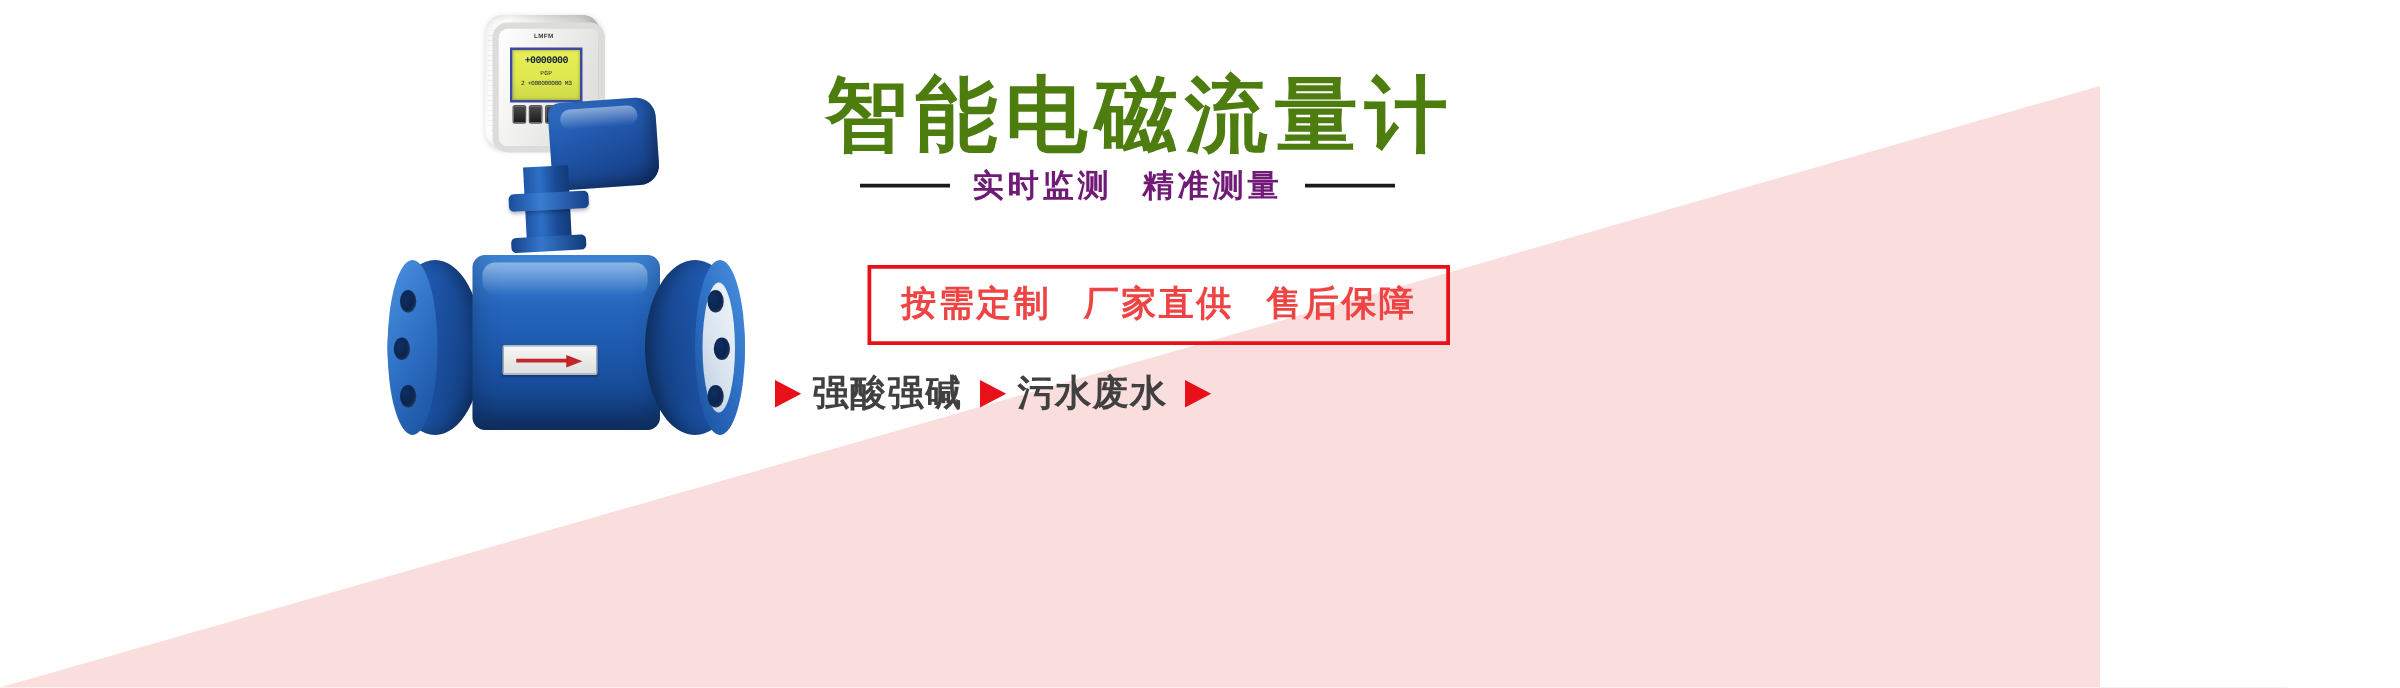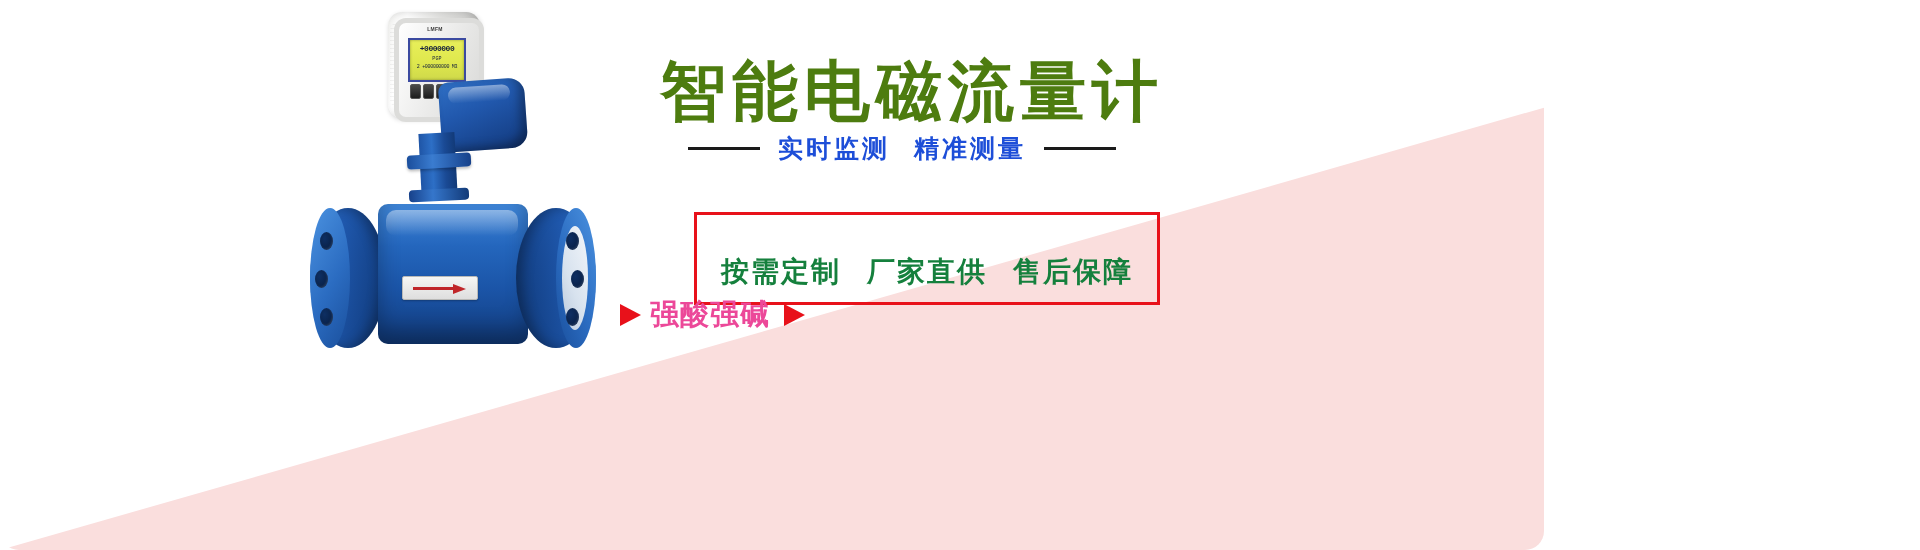--- a/index.html
+++ b/index.html
@@ -2,21 +2,21 @@
 <html><head>
 <meta charset="utf-8">
 <style>
   html,body{margin:0;padding:0;}
   body{
     width:1920px;height:550px;overflow:hidden;
     font-family:"Liberation Sans","DejaVu Sans",sans-serif;
     background:#ffffff;
   }
   .banner{
-    position:relative;width:1544px;height:550px;overflow:hidden;background:#ffffff;border-radius:19px;
+    position:relative;width:1680px;height:550px;overflow:hidden;background:#ffffff;
   }
   
   .bg-pink{
     position:absolute;left:0;top:0;width:1920px;height:550px;
     background:#fadedd;
     clip-path:polygon(0 550px, 1920px 0, 1920px 550px);
   }
   .bg-pink-top{
     position:absolute;left:0;top:0;width:1920px;height:550px;
     background:#fadedd;
@@ -182,48 +182,48 @@
     letter-spacing:6px;white-space:nowrap;
   }
   .subtitle-row{
     position:absolute;left:28px;top:132px;width:1000px;
     display:flex;align-items:center;gap:18px;
   }
   .rule{
     width:72px;height:3px;background:#1a1a1a;flex:0 0 auto;
   }
   .subtitle-text{
-    font-size:25px;font-weight:700;color:#1d4ed8;letter-spacing:3px;white-space:nowrap;text-align:center;
+    font-size:25px;font-weight:700;color:#701a75;letter-spacing:3px;white-space:nowrap;text-align:center;
   }
   .subtitle-text .gap{display:inline-block;width:24px;}
   .redbox{
     position:absolute;left:34px;top:212px;
     border:3px solid #e8111a;
     padding:9px 24px 11px 24px;
     background:transparent;
   }
   .redbox-text{
-    font-size:28px;font-weight:700;color:#15803d;letter-spacing:2px;white-space:nowrap;margin-top:29px;
+    font-size:28px;font-weight:700;color:#ef4444;letter-spacing:2px;white-space:nowrap;
   }
   .redbox-text .gap{display:inline-block;width:26px;}
   .features{
     position:absolute;left:-40px;top:295px;width:1060px;
     display:flex;align-items:center;gap:14px;white-space:nowrap;
   }
   .feat{
     display:flex;align-items:center;gap:9px;
   }
   .tri{
     width:0;height:0;flex:0 0 auto;
     border-top:11px solid transparent;
     border-bottom:11px solid transparent;
     border-left:21px solid #e8111a;
   }
   .feat-label{
-    font-size:29px;font-weight:700;color:#ec4899;letter-spacing:1px;
+    font-size:29px;font-weight:700;color:#404040;letter-spacing:1px;
   }
 </style>
 </head>
 <body>
 
 <div class="banner">
 
   <div class="bg-pink"></div>
   <div class="bg-pink-top"></div>
 
@@ -288,17 +288,21 @@
       <div class="redbox-text"><span>按需定制</span><span class="gap"></span><span>厂家直供</span><span class="gap"></span><span>售后保障</span></div>
     </div>
 
     <div class="features">
       <div class="feat">
         <span class="tri"></span>
         <span class="feat-label">强酸强碱</span>
       </div>
       <div class="feat">
         <span class="tri"></span>
+        <span class="feat-label">污水废水</span>
+      </div>
+      <div class="feat">
+        <span class="tri"></span>
       </div>
     </div>
 
   </div>
 </div>
 
 </body></html>

